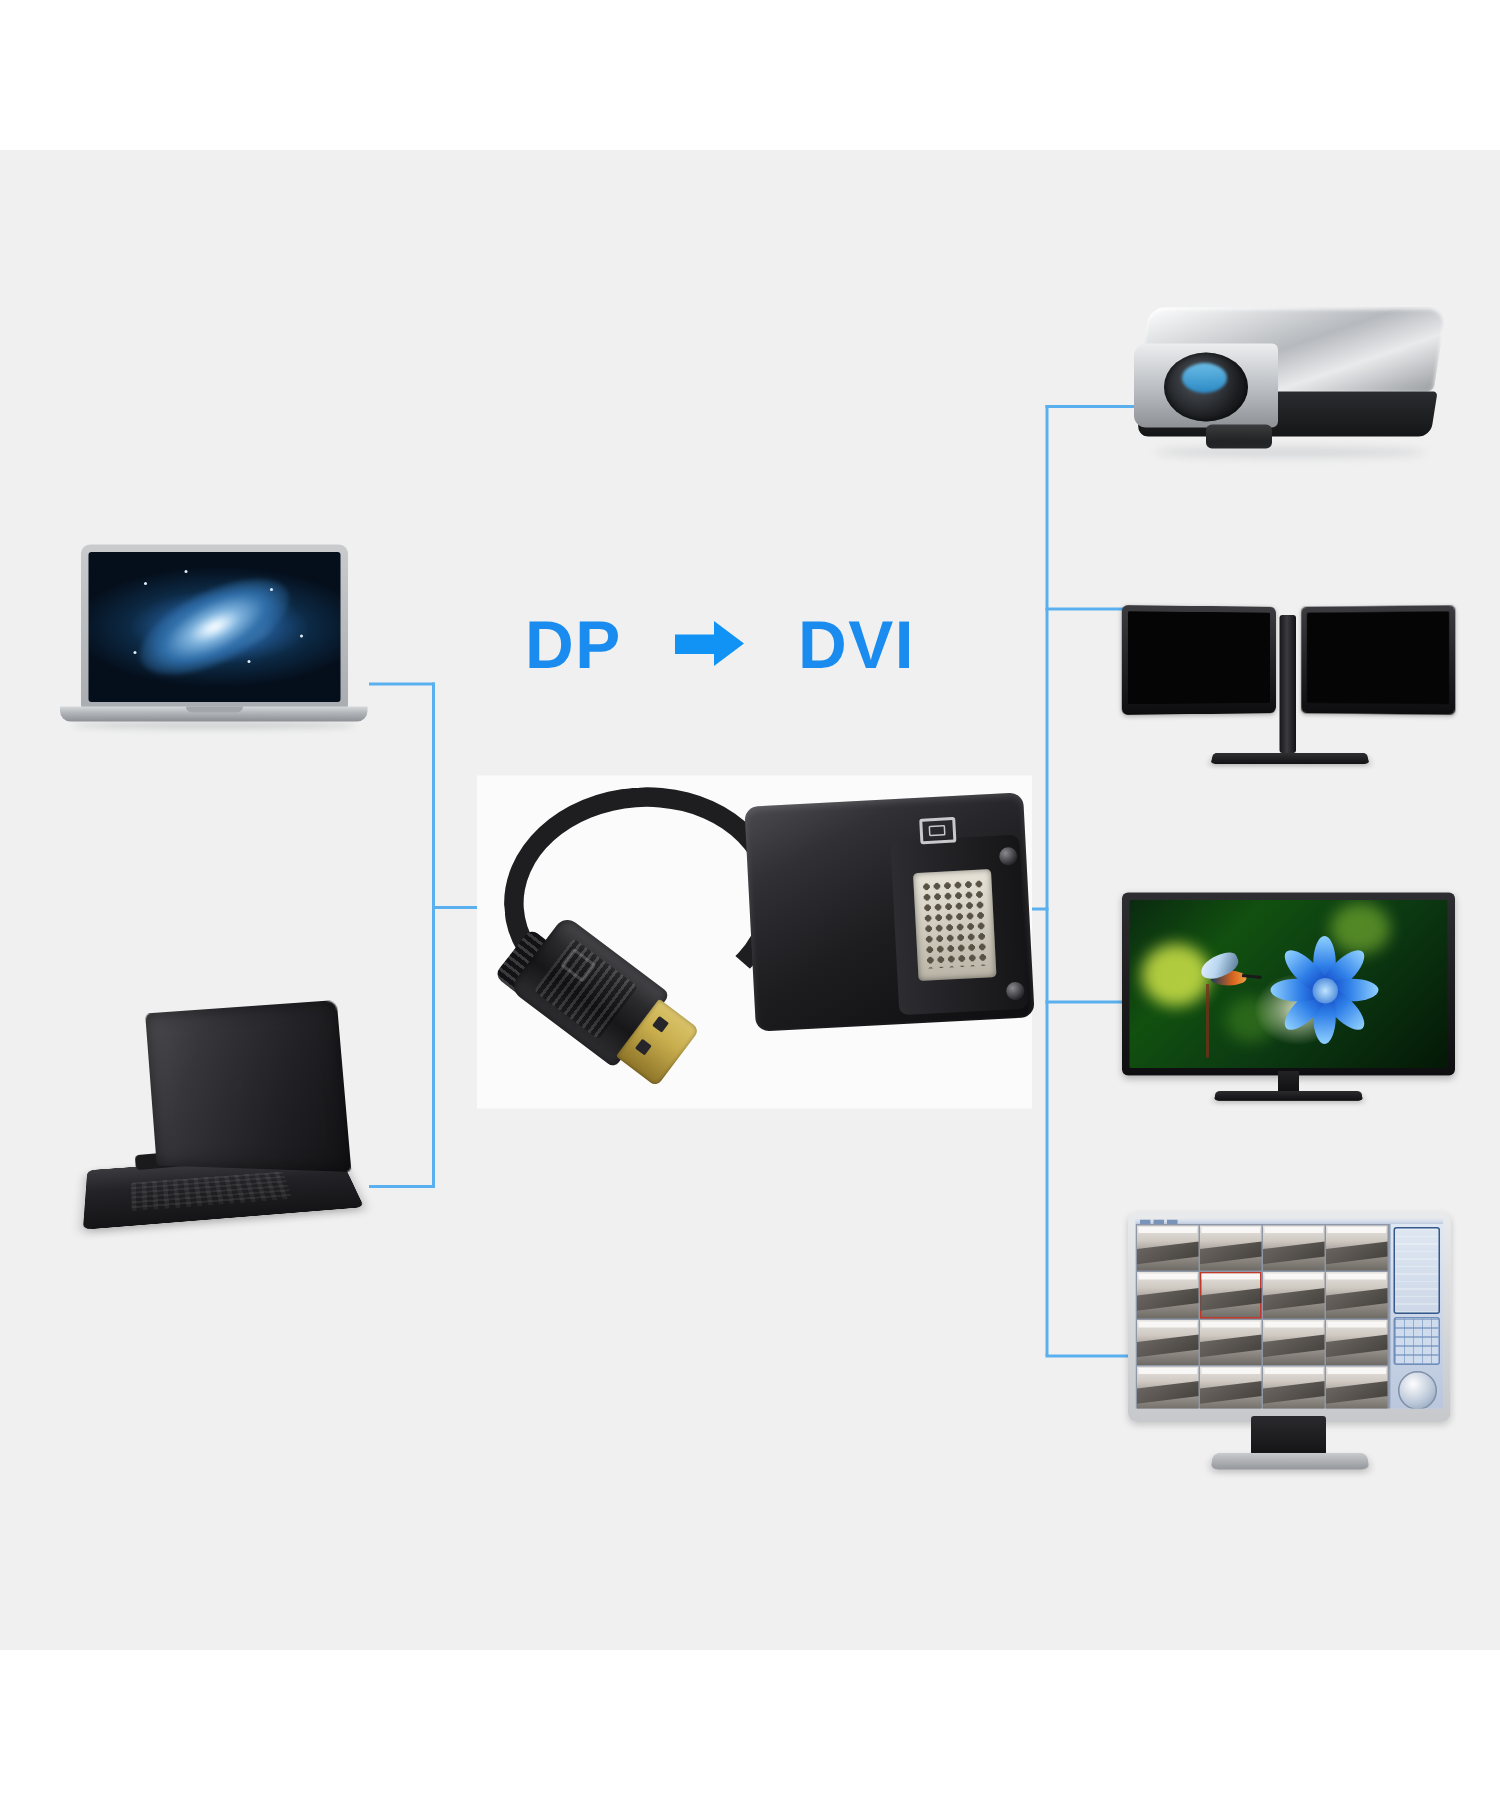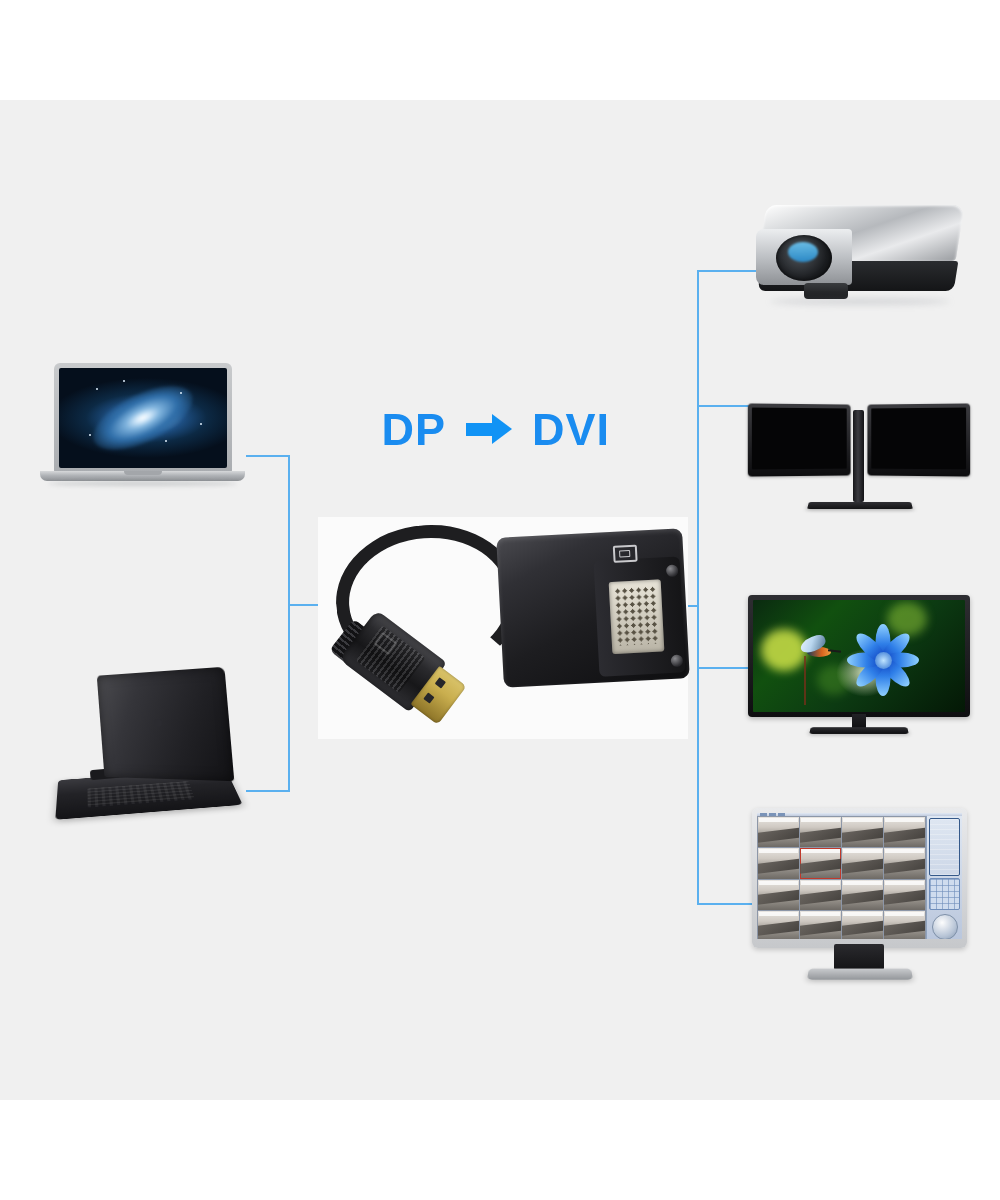--- a/index.html
+++ b/index.html
@@ -8,21 +8,21 @@
   .band{position:absolute;left:0;width:1000px;background:#f0f0f0;}
   #content{top:100px;height:1000px;}
 
   
   .ln{position:absolute;background:#5ab0ef;}
   .lnv{width:2px;}
   .lnh{height:2px;}
 
   
   #dplabel{position:absolute;left:350px;top:398px;width:260px;height:62px;
-           display:flex;align-items:center;justify-content:flex-end;gap:20px;}
+           display:flex;align-items:center;justify-content:space-between;gap:20px;}
   #dplabel .t{font-size:45px;font-weight:bold;color:#1a8cf0;letter-spacing:1px;
               line-height:1;font-family:"Liberation Sans",sans-serif;}
   #dplabel .arw{width:46px;height:30px;position:relative;}
   #dplabel .arw .shaft{position:absolute;left:0;top:9px;width:28px;height:13px;background:#1193f5;}
   #dplabel .arw .head{position:absolute;right:0;top:0;width:0;height:0;
       border-top:15px solid transparent;border-bottom:15px solid transparent;border-left:20px solid #1193f5;}
 
   
   #prod{position:absolute;left:318px;top:517px;width:370px;height:222px;background:#fbfbfb;}
   .cable{position:absolute;border:13px solid #1e1e20;border-bottom-color:transparent;

